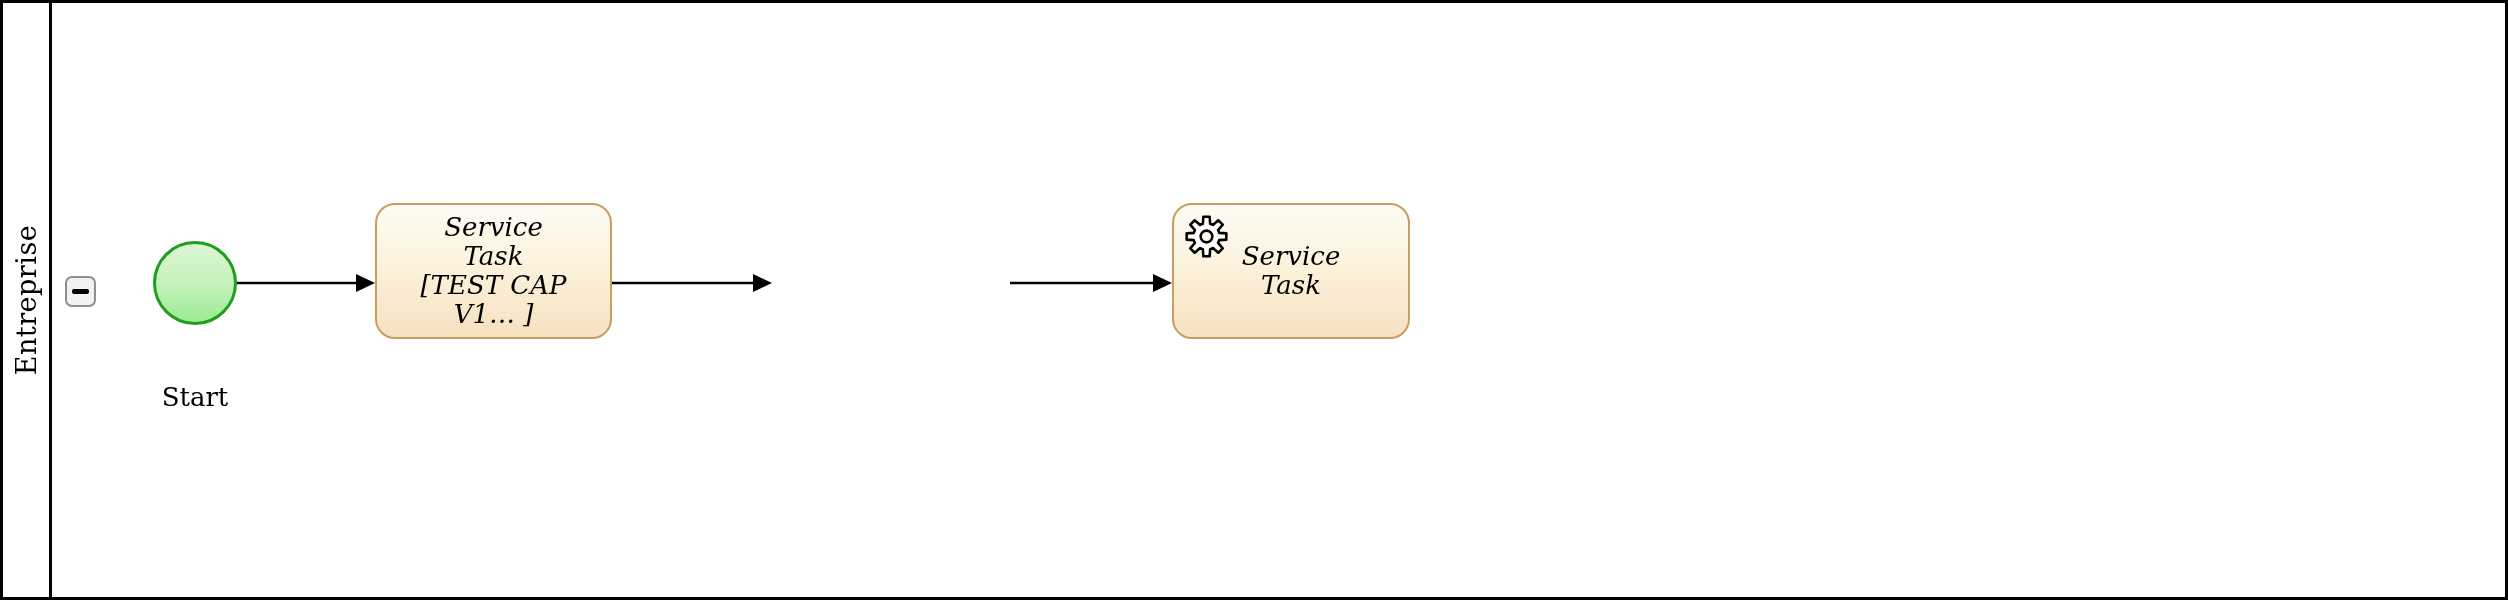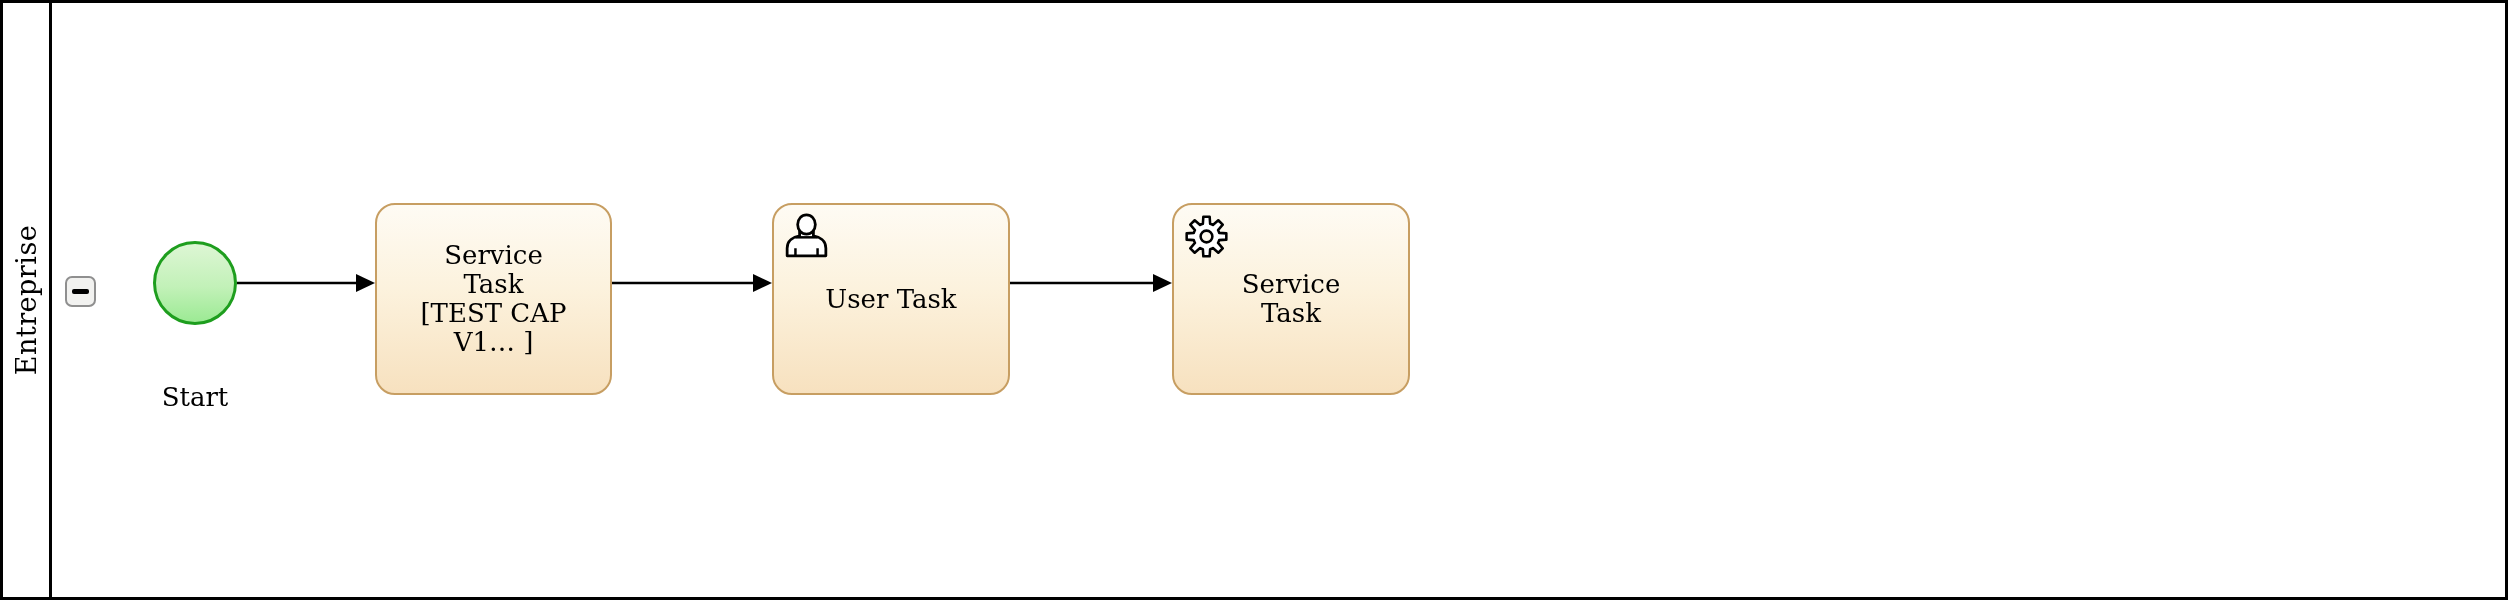--- a/index.html
+++ b/index.html
@@ -77,26 +77,27 @@
     width: 124px;
     text-align: center;
     font-size: 26px;
     margin-top: 48px;
   }
 
   
   .task {
     position: absolute;
     top: 200px;
-    height: 192px;
+    height: 136px;
     border: 2.5px solid #c79e62;
     border-radius: 20px;
     background: linear-gradient(180deg, #fefbf4 0%, #fcf2dd 45%, #f7e1bf 100%);
     display: flex; align-items: center; justify-content: center;
     cursor: default;
+    font-style: italic;
   }
   .task-label {
     font-size: 26px;
     line-height: 29px;
     text-align: center;
     white-space: pre-line;
   }
   #task-1 { left: 320px; width: 237px; }   
   #task-2 { left: 717px; width: 238px; }   
   #task-3 { left: 1117px; width: 238px; }  
@@ -142,32 +143,20 @@
       <div class="start-event"></div>
       <div class="start-label">Start</div>
 
       <div class="task" id="task-1">
         <div class="task-label">Service
 Task
 [TEST CAP
 V1… ]</div>
       </div>
 
-      <div class="task" id="task-2">
-        <span class="task-icon">
-          <svg viewBox="0 0 34 34">
-            <path d="M3,31 V25.5 C3,20 7.5,17.3 12,16.6 V12.5 H22 V16.6 C26.5,17.3 31,20 31,25.5 V31 Z" fill="#ffffff" stroke="#000000" stroke-width="2" stroke-linejoin="round"></path>
-            <line x1="9" y1="17.6" x2="25" y2="17.6" stroke="#000000" stroke-width="1.8"></line>
-            <line x1="9" y1="25.5" x2="9" y2="31" stroke="#000000" stroke-width="1.8"></line>
-            <line x1="25" y1="25.5" x2="25" y2="31" stroke="#000000" stroke-width="1.8"></line>
-            <ellipse cx="17" cy="8.3" rx="6.4" ry="7" fill="#ffffff" stroke="#000000" stroke-width="2"></ellipse>
-          </svg>
-        </span>
-        <div class="task-label">User Task</div>
-      </div>
 
       <div class="task" id="task-3">
         <span class="task-icon">
           <svg viewBox="0 0 48 48">
             <path id="gear-path" d="M36.98,20.28 L44.25,20.79 L44.25,27.21 L36.98,27.72 A13.5 13.5 0 0 1 35.81,30.54 L40.58,36.05 L36.05,40.58 L30.54,35.81 A13.5 13.5 0 0 1 27.72,36.98 L27.21,44.25 L20.79,44.25 L20.28,36.98 A13.5 13.5 0 0 1 17.46,35.81 L11.95,40.58 L7.42,36.05 L12.19,30.54 A13.5 13.5 0 0 1 11.02,27.72 L3.75,27.21 L3.75,20.79 L11.02,20.28 A13.5 13.5 0 0 1 12.19,17.46 L7.42,11.95 L11.95,7.42 L17.46,12.19 A13.5 13.5 0 0 1 20.28,11.02 L20.79,3.75 L27.21,3.75 L27.72,11.02 A13.5 13.5 0 0 1 30.54,12.19 L36.05,7.42 L40.58,11.95 L35.81,17.46 A13.5 13.5 0 0 1 36.98,20.28 Z M30,24 A6 6 0 1 0 18,24 A6 6 0 1 0 30,24 Z" fill="#ffffff" fill-rule="evenodd" stroke="#000000" stroke-width="2.6" stroke-linejoin="round"></path>
           </svg>
         </span>
         <div class="task-label">Service
 Task</div>
       </div>

